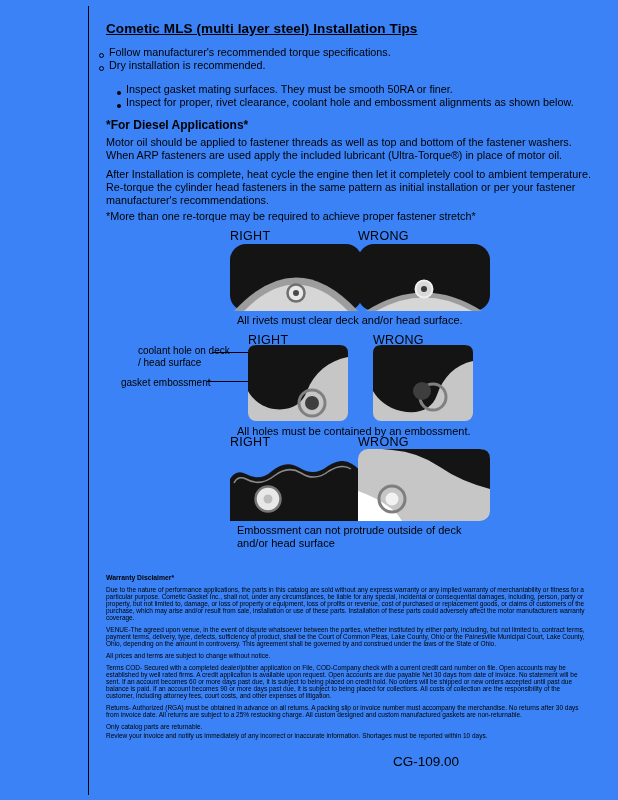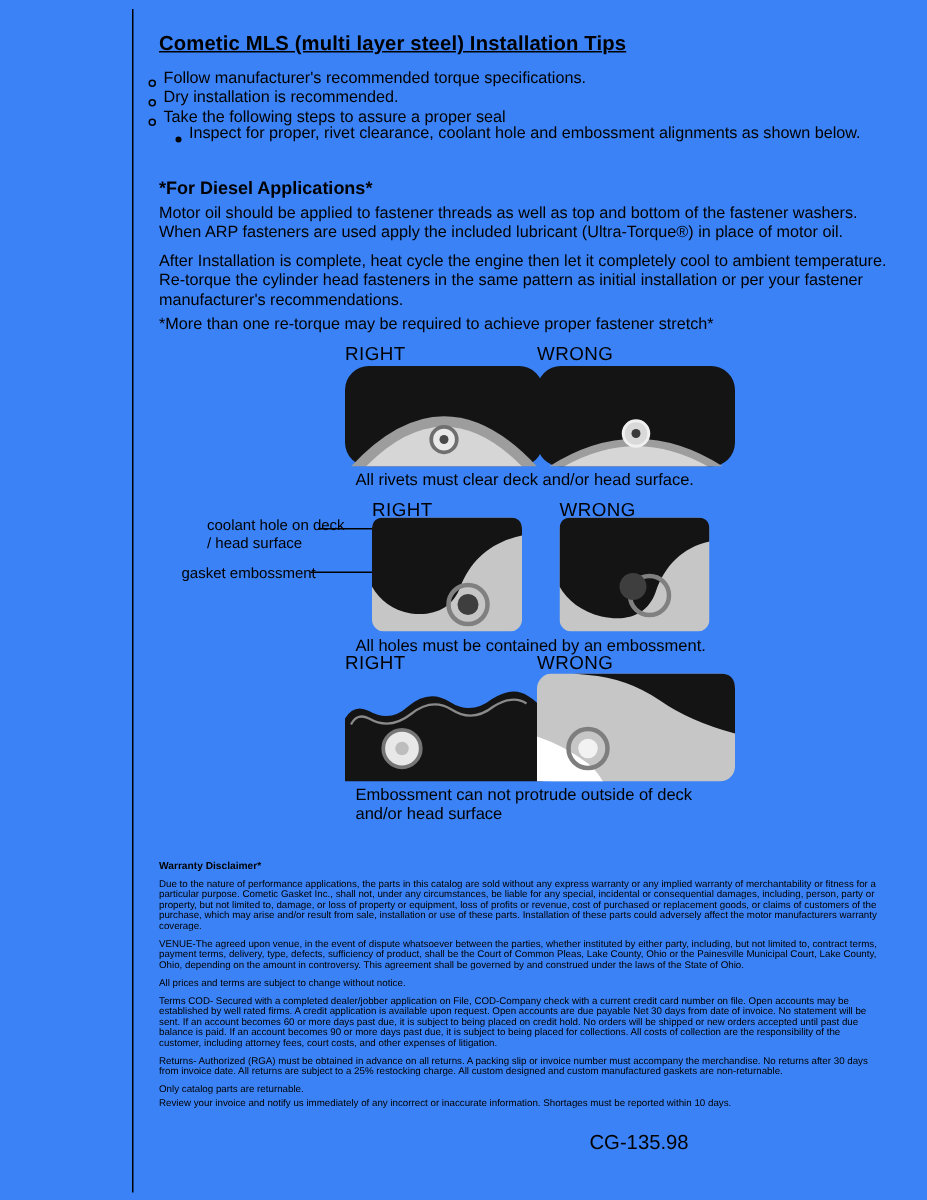--- a/index.html
+++ b/index.html
@@ -40,27 +40,27 @@
 
   <div class="tiplist">
     <div class="tiprow">
       <span class="b-open"></span>
       <span>Follow manufacturer's recommended torque specifications.</span>
     </div>
     <div class="tiprow">
       <span class="b-open"></span>
       <span>Dry installation is recommended.</span>
     </div>
-    <div class="tiprow">
-      <span class="b-open"></span>
-      <span>Take the following steps to assure a proper seal</span>
-    </div>
   </div>
 
   <div class="subtips">
+    <div class="tiprow">
+      <span class="b-solid"></span>
+      <span>Inspect gasket mating surfaces.  They must be smooth 50RA or finer.</span>
+    </div>
     <div class="tiprow">
       <span class="b-solid"></span>
       <span>Inspect for proper, rivet clearance, coolant hole and embossment alignments as shown below.</span>
     </div>
   </div>
 
   <h2 class="h-diesel">*For Diesel Applications*</h2>
   <p class="para" id="para1">Motor oil should be applied to fastener threads as well as top and bottom of the fastener washers. When ARP fasteners are used apply the included lubricant (Ultra-Torque®) in place of motor oil.</p>
   <p class="para" id="para2">After Installation is complete, heat cycle the engine then let it completely cool to ambient temperature. Re-torque the cylinder head fasteners in the same pattern as initial installation or per your fastener manufacturer's recommendations.</p>
   <p id="note">*More than one re-torque may be required to achieve proper fastener stretch*</p>
@@ -134,15 +134,15 @@
     <h3>Warranty Disclaimer*</h3>
     <p>Due to the nature of performance applications, the parts in this catalog are sold without any express warranty or any implied warranty of merchantability or fitness for a particular purpose.  Cometic Gasket Inc., shall not, under any circumstances, be liable for any special, incidental or consequential damages, including, person, party or property, but not limited to, damage, or loss of property or equipment, loss of profits or revenue, cost of purchased or replacement goods, or claims of customers of the purchase, which may arise and/or result from sale, installation or use of these parts.  Installation of these parts could adversely affect the motor manufacturers warranty coverage.</p>
     <p>VENUE-The agreed upon venue, in the event of dispute whatsoever between the parties, whether instituted by either party, including, but not limited to, contract terms, payment terms, delivery, type, defects, sufficiency of product, shall be the Court of Common Pleas, Lake County, Ohio or the Painesville Municipal Court, Lake County, Ohio, depending on the amount in controversy. This agreement shall be governed by and construed under the laws of the State of Ohio.</p>
     <p>All prices and terms are subject to change without notice.</p>
     <p>Terms COD- Secured with a completed dealer/jobber application on File, COD-Company check with a current credit card number on file.  Open accounts may be established by well rated firms.  A credit application is available upon request.  Open accounts are due payable Net 30 days from date of invoice.  No statement will be sent.  If an account becomes 60 or more days past due, it is subject to being placed on credit hold.  No orders will be shipped or new orders accepted until past due balance is paid.  If an account becomes 90 or more days past due, it is subject to being placed for collections.  All costs of collection are the responsibility of the customer, including attorney fees, court costs, and other expenses of litigation.</p>
     <p>Returns- Authorized (RGA) must be obtained in advance on all returns.  A packing slip or invoice number must accompany the merchandise.  No returns after 30 days from invoice date.  All returns are subject to a 25% restocking charge.  All custom designed and custom manufactured gaskets are non-returnable.</p>
     <p style="margin-bottom:2px">Only catalog parts are returnable.</p>
     <p>Review your invoice and notify us immediately of any incorrect or inaccurate information.  Shortages must be reported within 10 days.</p>
   </div>
 
-  <div class="code">CG-135.98</div>
+  <div class="code">CG-109.00</div>
 
 </div>
 
 </body></html>

